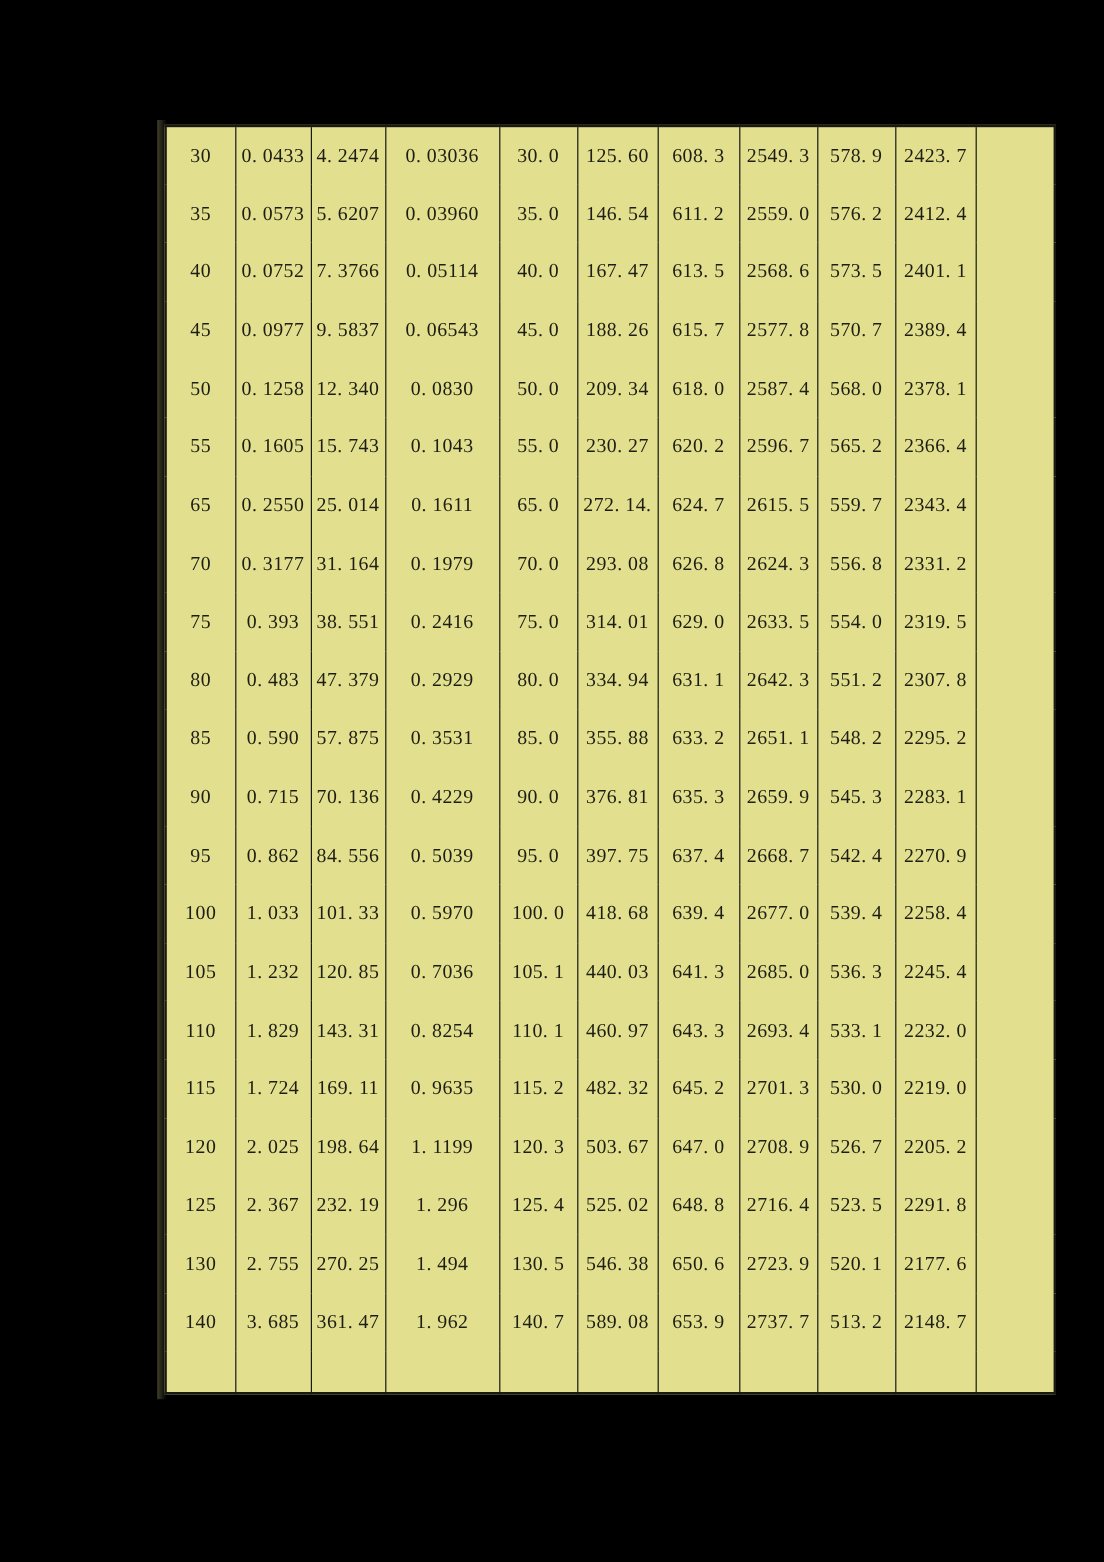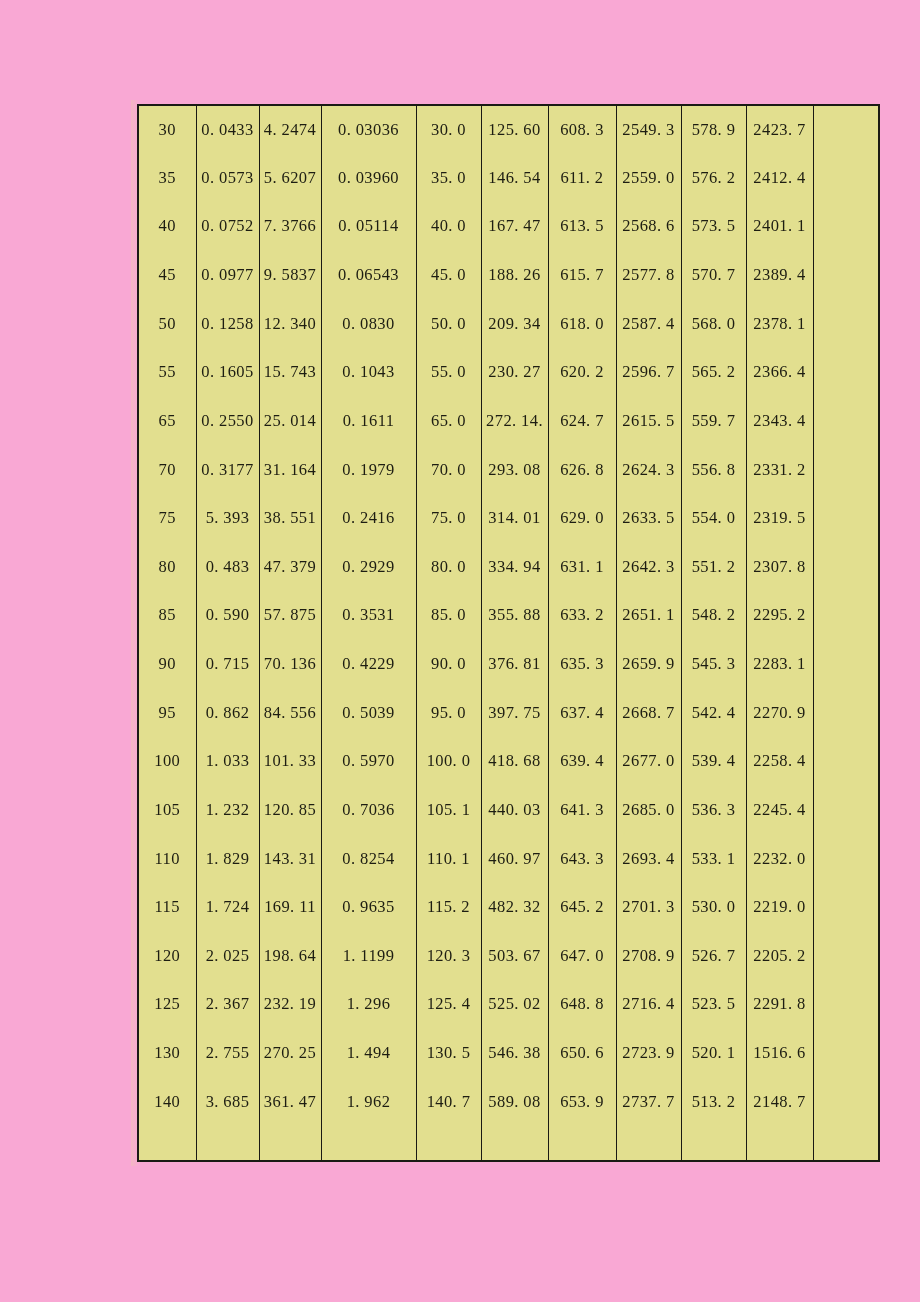--- a/index.html
+++ b/index.html
@@ -11,21 +11,21 @@
     height: 1302px;
     background: #ffffff;
     font-family: "Liberation Serif", "DejaVu Serif", serif;
     overflow: hidden;
   }
 
   #page {
     position: relative;
     width: 920px;
     height: 1302px;
-    background: #f9a8d4;
+    background: #000000;
   }
 
   
   .scan-edge {
     position: absolute;
     left: 131px;
     top: 100px;
     width: 8px;
     height: 1066px;
     background: linear-gradient(to right, rgba(226,223,150,0.28), rgba(255,255,255,0));
@@ -208,21 +208,21 @@
             <td>70. 0</td>
             <td>293. 08</td>
             <td>626. 8</td>
             <td>2624. 3</td>
             <td>556. 8</td>
             <td>2331. 2</td>
             <td class="last-col"></td>
           </tr>
           <tr>
             <td class="first-col">75</td>
-            <td>5. 393</td>
+            <td>0. 393</td>
             <td>38. 551</td>
             <td>0. 2416</td>
             <td>75. 0</td>
             <td>314. 01</td>
             <td>629. 0</td>
             <td>2633. 5</td>
             <td>554. 0</td>
             <td>2319. 5</td>
             <td class="last-col"></td>
           </tr>
@@ -359,21 +359,21 @@
           <tr>
             <td class="first-col">130</td>
             <td>2. 755</td>
             <td>270. 25</td>
             <td>1. 494</td>
             <td>130. 5</td>
             <td>546. 38</td>
             <td>650. 6</td>
             <td>2723. 9</td>
             <td>520. 1</td>
-            <td>1516. 6</td>
+            <td>2177. 6</td>
             <td class="last-col"></td>
           </tr>
           <tr>
             <td class="first-col">140</td>
             <td>3. 685</td>
             <td>361. 47</td>
             <td>1. 962</td>
             <td>140. 7</td>
             <td>589. 08</td>
             <td>653. 9</td>

